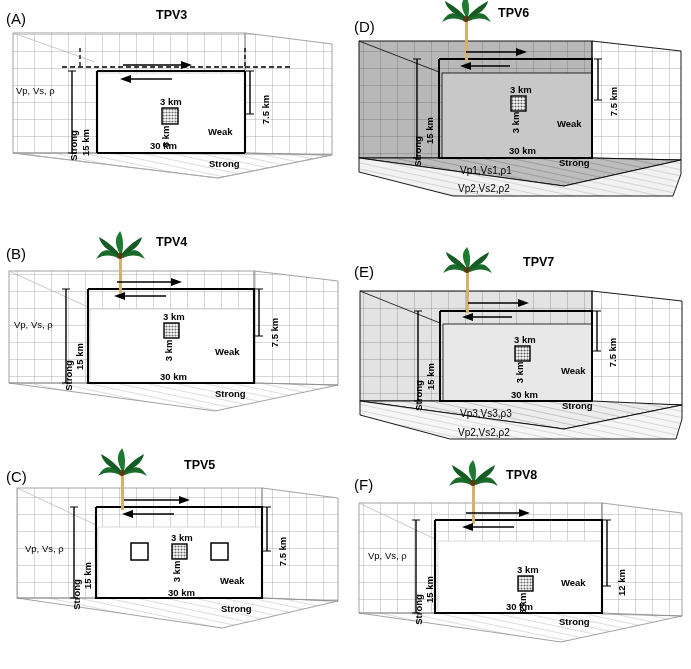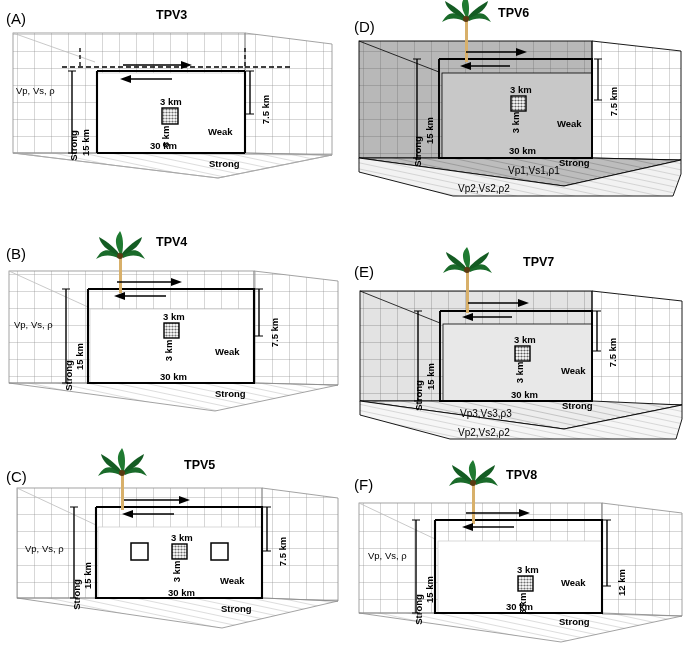--- a/index.html
+++ b/index.html
@@ -245,21 +245,21 @@
     <rect x="165" y="96" width="15" height="15" fill="url(#patchD)" stroke="#000" stroke-width="1.4"></rect>
   </svg>
   <div class="lbl rot90" style="left:56px;top:146px;">Strong</div>
   <div class="lbl rot90" style="left:70px;top:125px;">15 km</div>
   <div class="lbl rot90" style="left:253px;top:96px;">7.5 km</div>
   <div class="lbl" style="left:163px;top:145px;">30 km</div>
   <div class="lbl" style="left:213px;top:157px;">Strong</div>
   <div class="lbl" style="left:211px;top:118px;">Weak</div>
   <div class="lbl" style="left:164px;top:84px;">3 km</div>
   <div class="lbl rot90" style="left:159px;top:117px;">3 km</div>
-  <div class="lbl-norm" style="left:114px;top:165px;font-size:10px;margin-left:48px;">Vp1,Vs1,ρ1</div>
+  <div class="lbl-norm" style="left:114px;top:165px;font-size:10px;">Vp1,Vs1,ρ1</div>
   <div class="lbl-norm" style="left:112px;top:183px;font-size:10px;">Vp2,Vs2,ρ2</div>
 </div>
 
 <div class="panel" style="left:346px;top:223px;">
   <div class="plabel" style="left:8px;top:40px;">(E)</div>
   <div class="ptitle" style="left:177px;top:32px;">TPV7</div>
   <svg width="345" height="223">
     <defs>
       <pattern id="gE" width="17" height="17" patternUnits="userSpaceOnUse">
         <rect width="17" height="17" fill="#e3e3e3"></rect>

